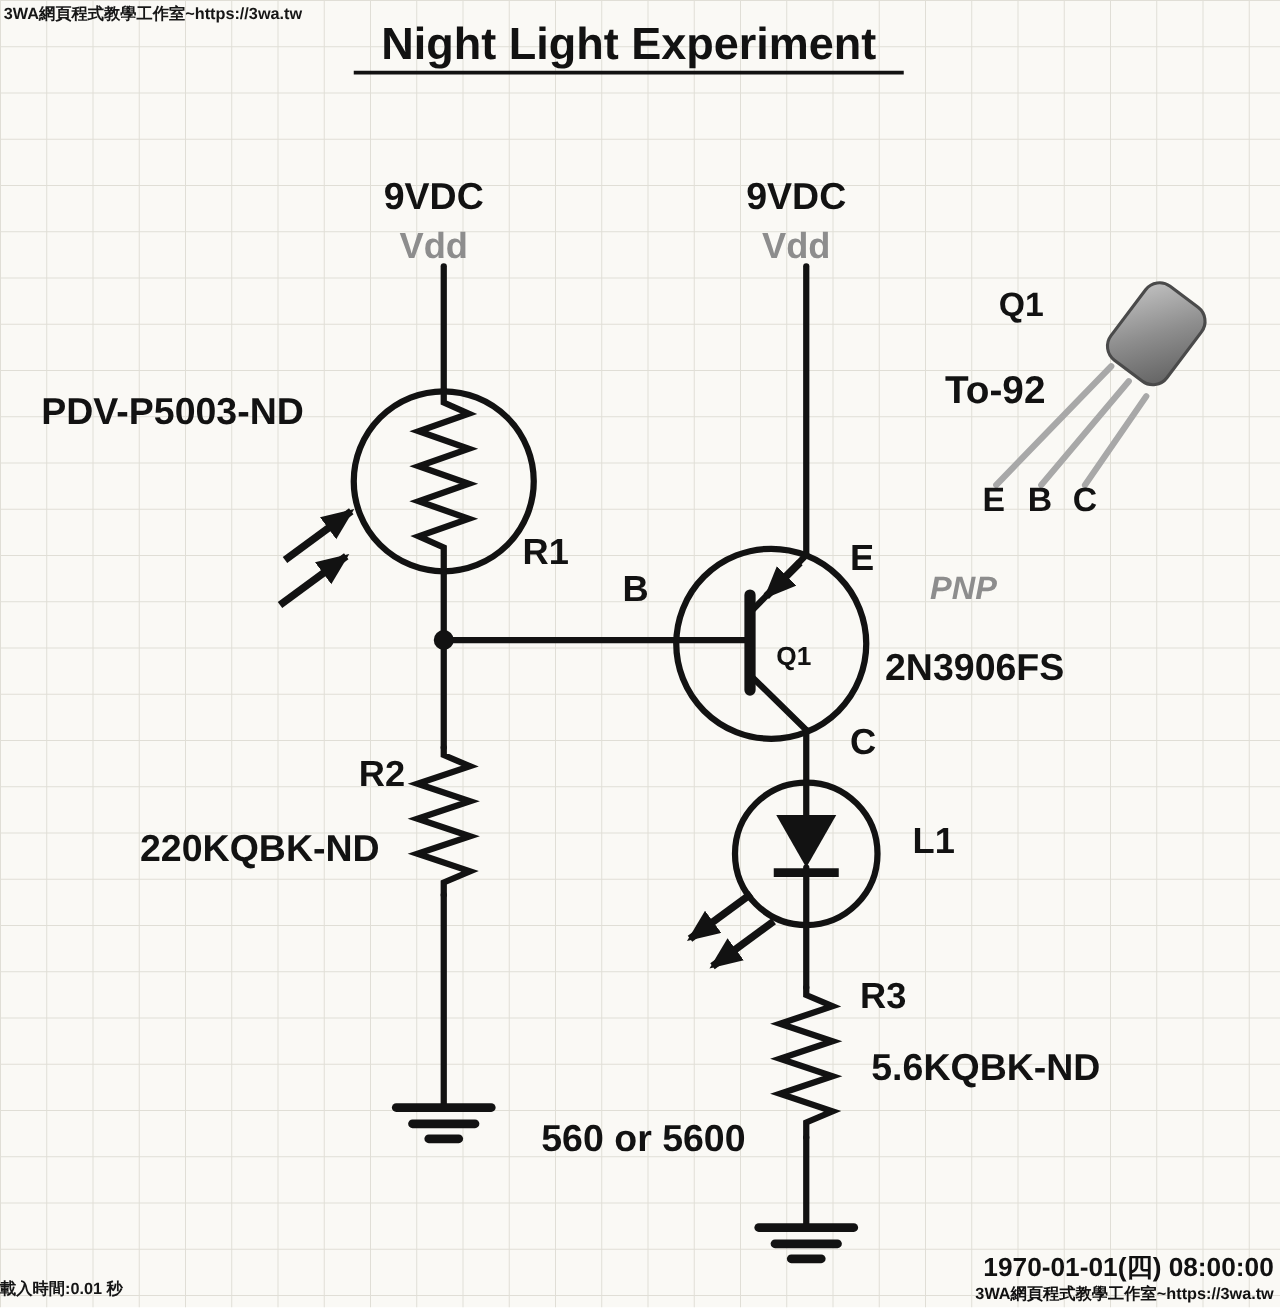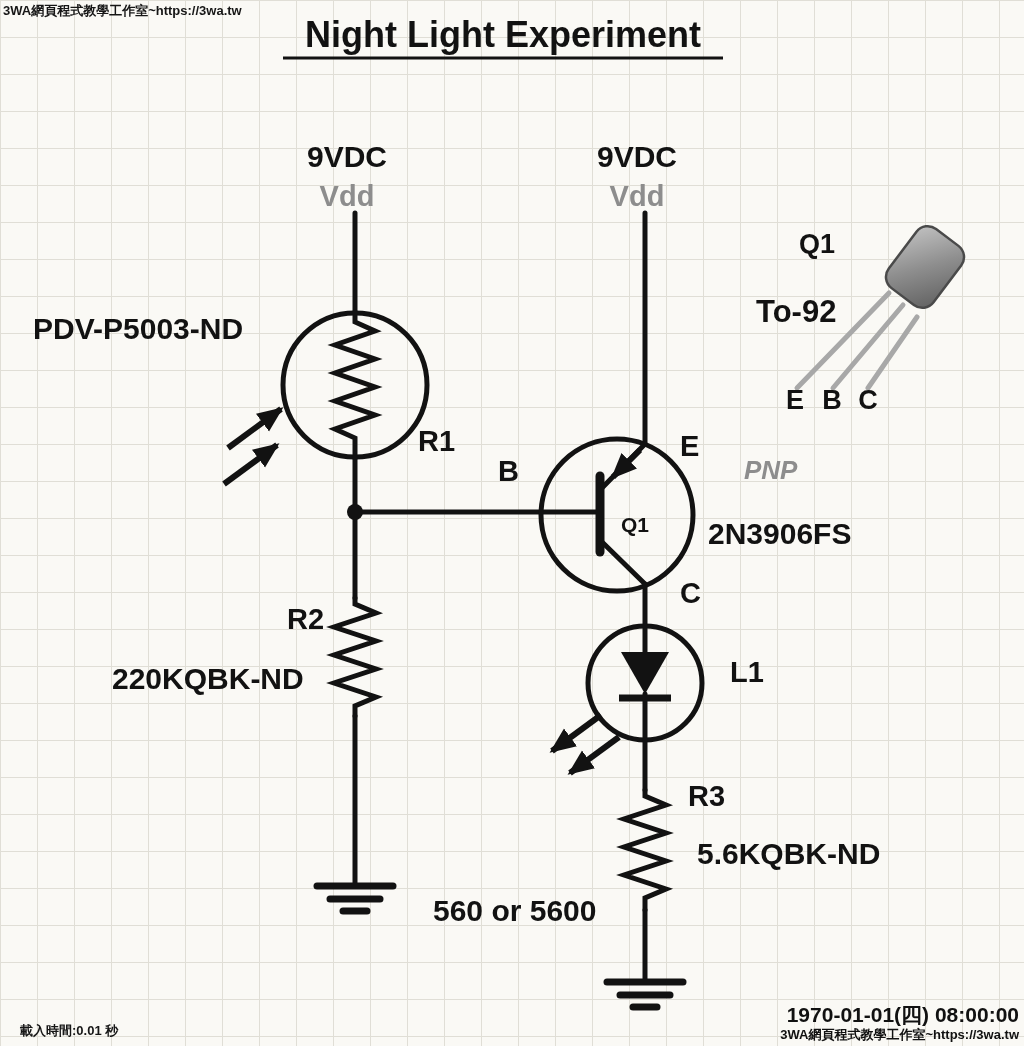--- a/index.html
+++ b/index.html
@@ -18,21 +18,21 @@
   }
 
   svg.schematic { position: absolute; left: 0; top: 0; }
 
   .t { font-family: "Liberation Sans", sans-serif; font-weight: 700; fill: var(--ink-color, #121212); }
   .t-muted { fill: var(--muted-color, #8d8d8d); }
   .t-italic { font-style: italic; }
 
   .wm { position: absolute; font-weight: 700; color: #161616; letter-spacing: 0; }
   .wm-tl { top: 2px; left: 3px; font-size: 13px; }
-  .wm-bl { bottom: 6px; left: 20px; font-size: 13px; margin-top: 28px; }
+  .wm-bl { bottom: 6px; left: 0; font-size: 13px; margin-top: 28px; }
   .wm-br { position: absolute; right: 5px; bottom: 2px; text-align: right; color: #111111; }
   .wm-time { font-size: 21px; font-weight: 700; line-height: 1.1; }
   .wm-site { font-size: 13px; font-weight: 700; }
 </style>
 </head>
 <body>
 
 <div class="stage">
 
   <svg class="schematic" width="1024" height="1053" viewBox="0 0 1024 1053">

